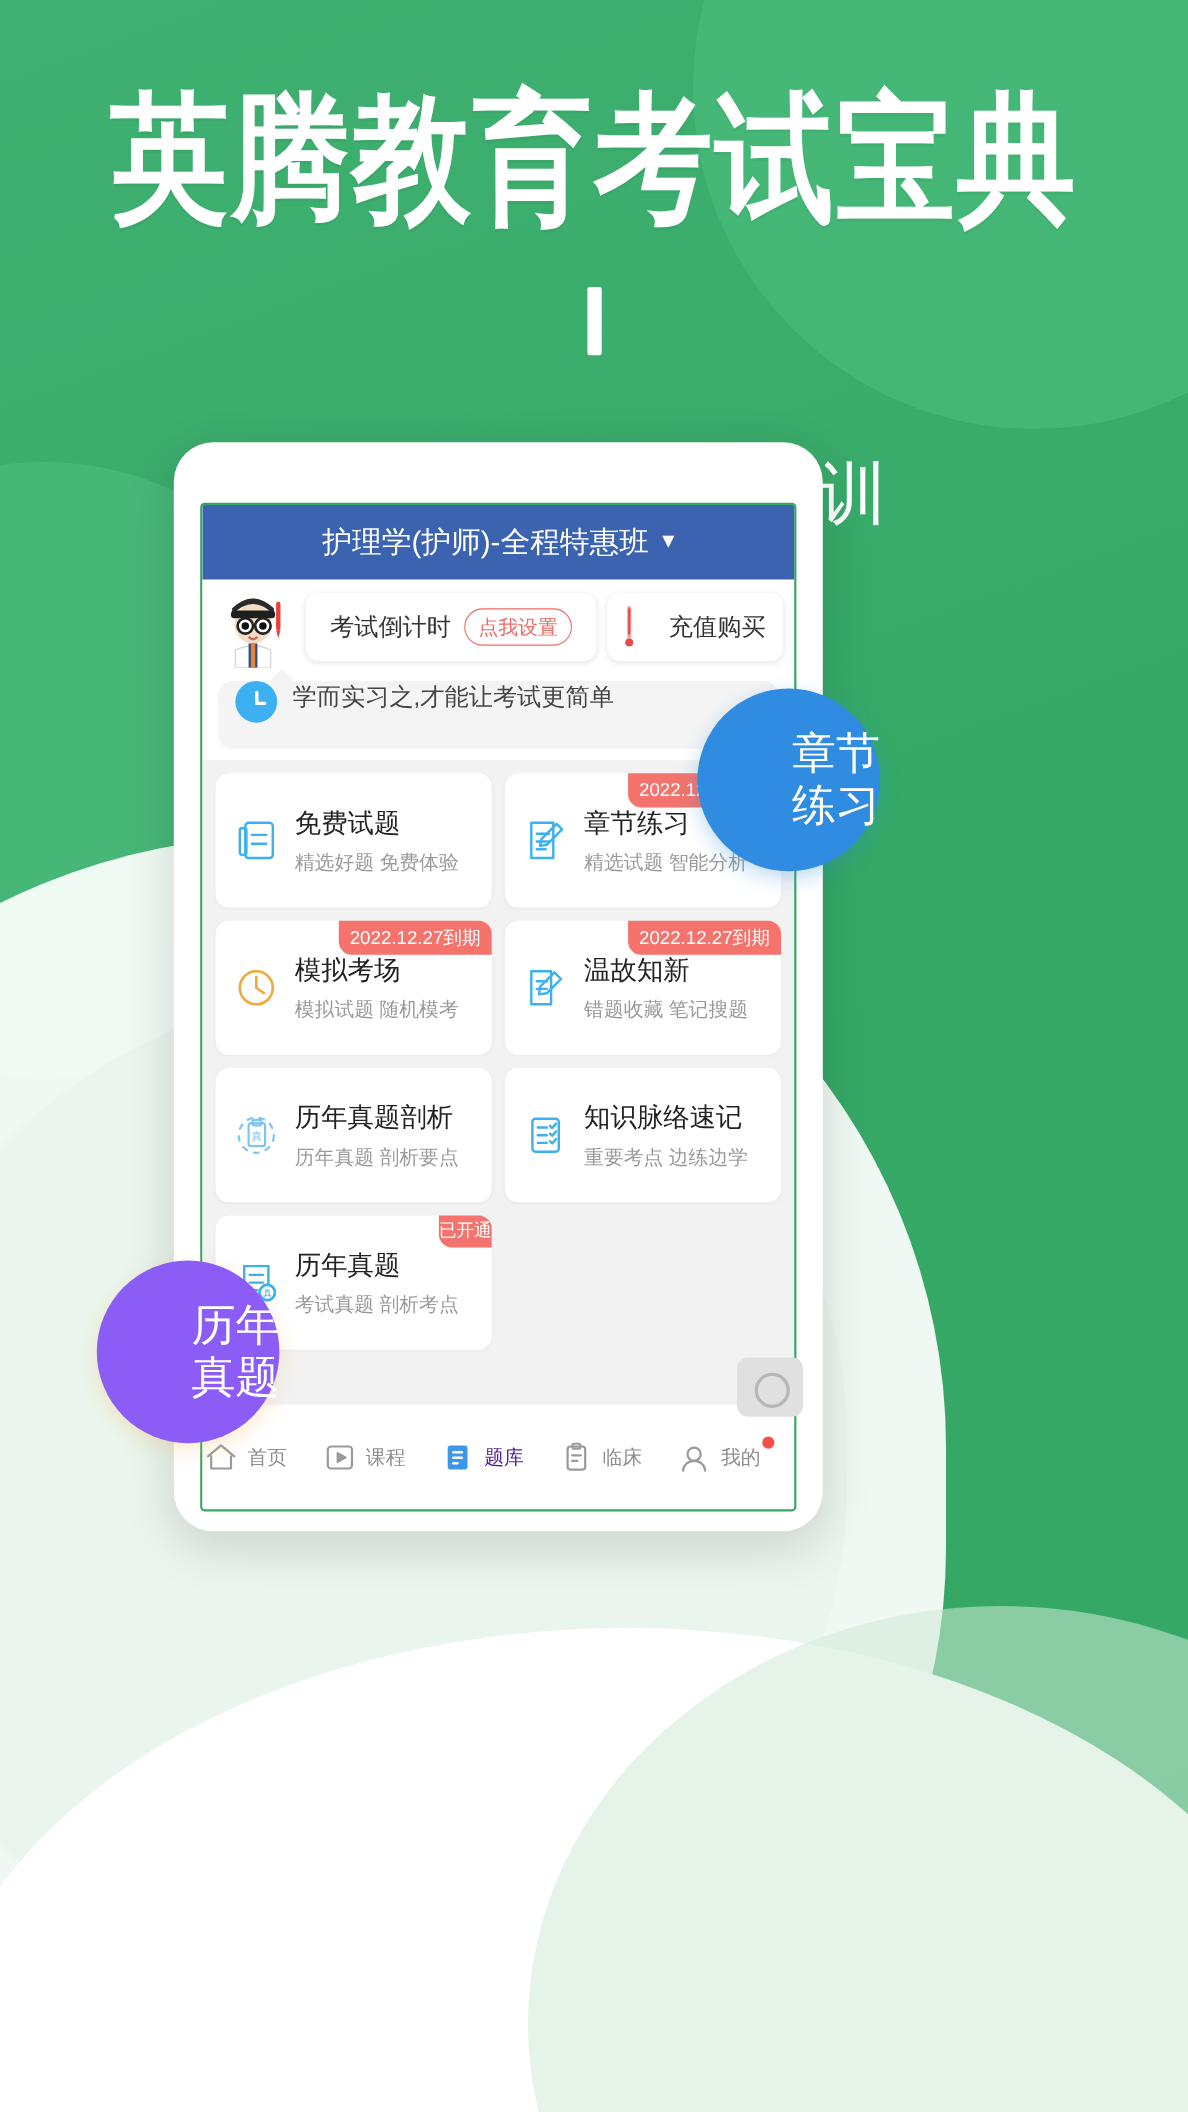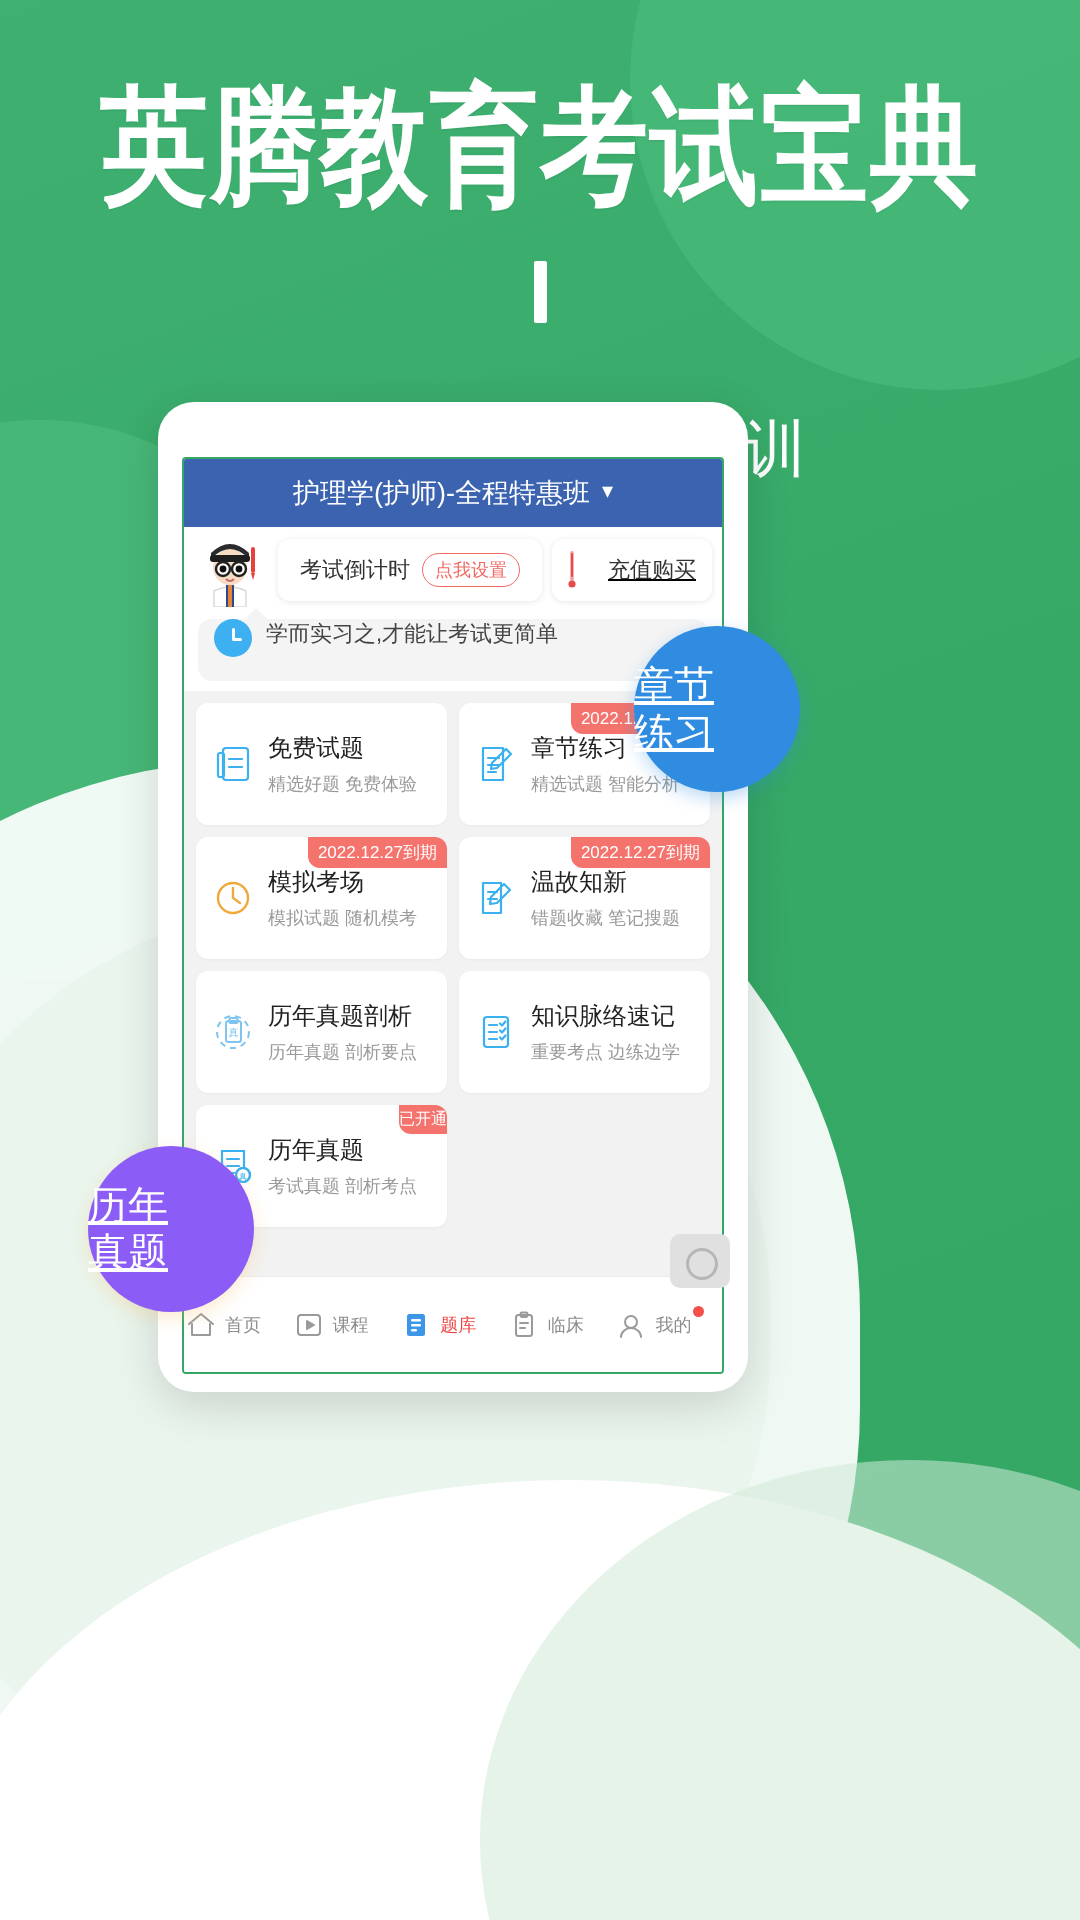--- a/index.html
+++ b/index.html
@@ -77,21 +77,21 @@
     flex:0 0 auto;height:86px;display:flex;align-items:center;padding:0 10px;gap:10px;background:#fff;
   }
   .avatar{
     width:74px;height:74px;position:relative;flex:0 0 auto;
   }
   .pill{
     background:#ffffff;border-radius:12px;box-shadow:0 1px 6px rgba(0,0,0,.10);
     height:62px;display:flex;align-items:center;justify-content:center;gap:12px;
   }
   .pill-countdown{flex:1 1 auto;}
-  .pill-buy{flex:0 0 160px;gap:32px;text-decoration:underline;}
+  .pill-buy{flex:0 0 160px;gap:32px;}
   .pill-label{font-size:22px;color:#333;}
   .badge-set{
     border:1.5px solid #f06a63;color:#f06a63;border-radius:20px;
     font-size:18px;padding:4px 12px;white-space:nowrap;
   }
   .therm{width:8px;height:40px;position:relative;}
 
   
   .notice-wrap{flex:0 0 auto;padding:6px 14px 10px 14px;background:#fff;position:relative;}
   .notice{
@@ -132,27 +132,27 @@
   .tag-small{font-size:16px;padding:4px 0;}
 
   
   .tabbar{
     flex:0 0 auto;height:96px;background:#ffffff;border-top:1px solid #ececec;
     display:flex;align-items:center;
   }
   .tab{flex:1 1 0;display:flex;flex-direction:row;align-items:center;gap:7px;position:relative;}
   .tab-ico{width:34px;height:34px;position:relative;}
   .tab-label{font-size:18px;color:#8d8d8d;}
-  .tab.active .tab-label{color:#ef4444;}
+  .tab.active .tab-label{color:#4c1d95;}
   .dot{position:absolute;right:18px;top:-2px;width:11px;height:11px;border-radius:50%;background:#f4504a;}
 
   
   .bubble{
-    position:absolute;border-radius:50%;display:flex;align-items:center;justify-content:flex-start;
-    text-align:center;color:#ffffff;z-index:30;line-height:1.18;text-decoration:underline;
+    position:absolute;border-radius:50%;display:flex;align-items:center;justify-content:flex-end;
+    text-align:center;color:#ffffff;z-index:30;line-height:1.18;
   }
   .bubble-blue{
     left:634px;top:626px;width:166px;height:166px;background:#2f8ce0;font-size:40px;
     box-shadow:0 6px 18px rgba(47,140,224,.32);
   }
   .bubble-orange{
     left:88px;top:1146px;width:166px;height:166px;background:#8b5cf6;font-size:40px;
     box-shadow:0 6px 18px rgba(245,185,99,.30);
   }
   

